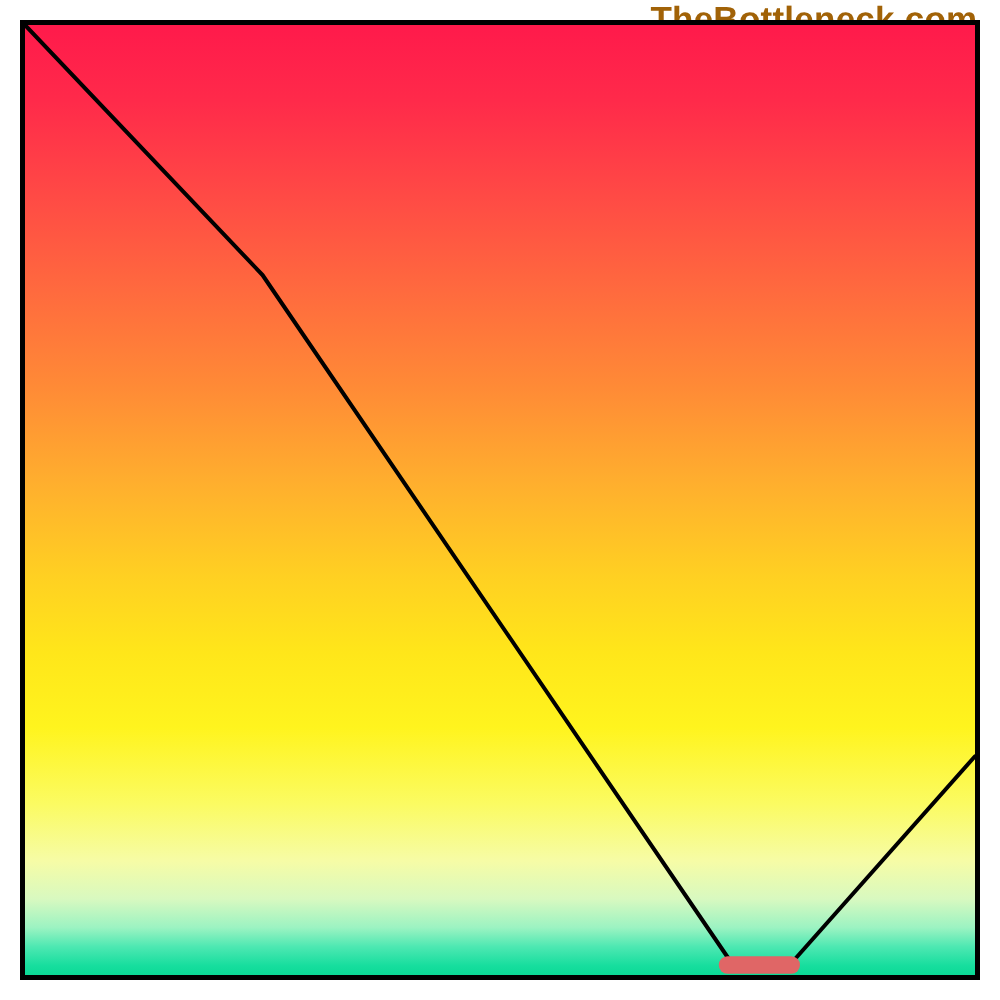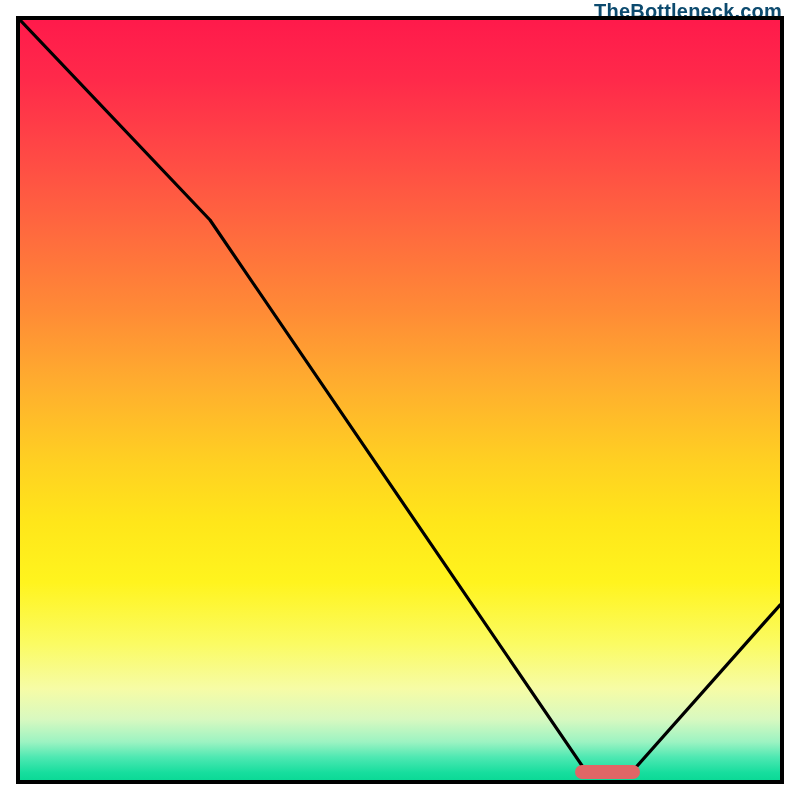--- a/index.html
+++ b/index.html
@@ -51,22 +51,22 @@
   }
   .marker {
     position: absolute;
     background: #e06666;
     border-radius: 10px;
   }
   .watermark {
     position: absolute;
     top: 0px;
     right: 18px;
-    color: #0c4a6e;
-    font-size: 20px;
+    color: #a16207;
+    font-size: 28px;
     font-weight: 600;
     letter-spacing: 0.2px;
     user-select: none;
   }
 </style>
 </head>
 <body>
 
 <div class="watermark">TheBottleneck.com</div>
 

